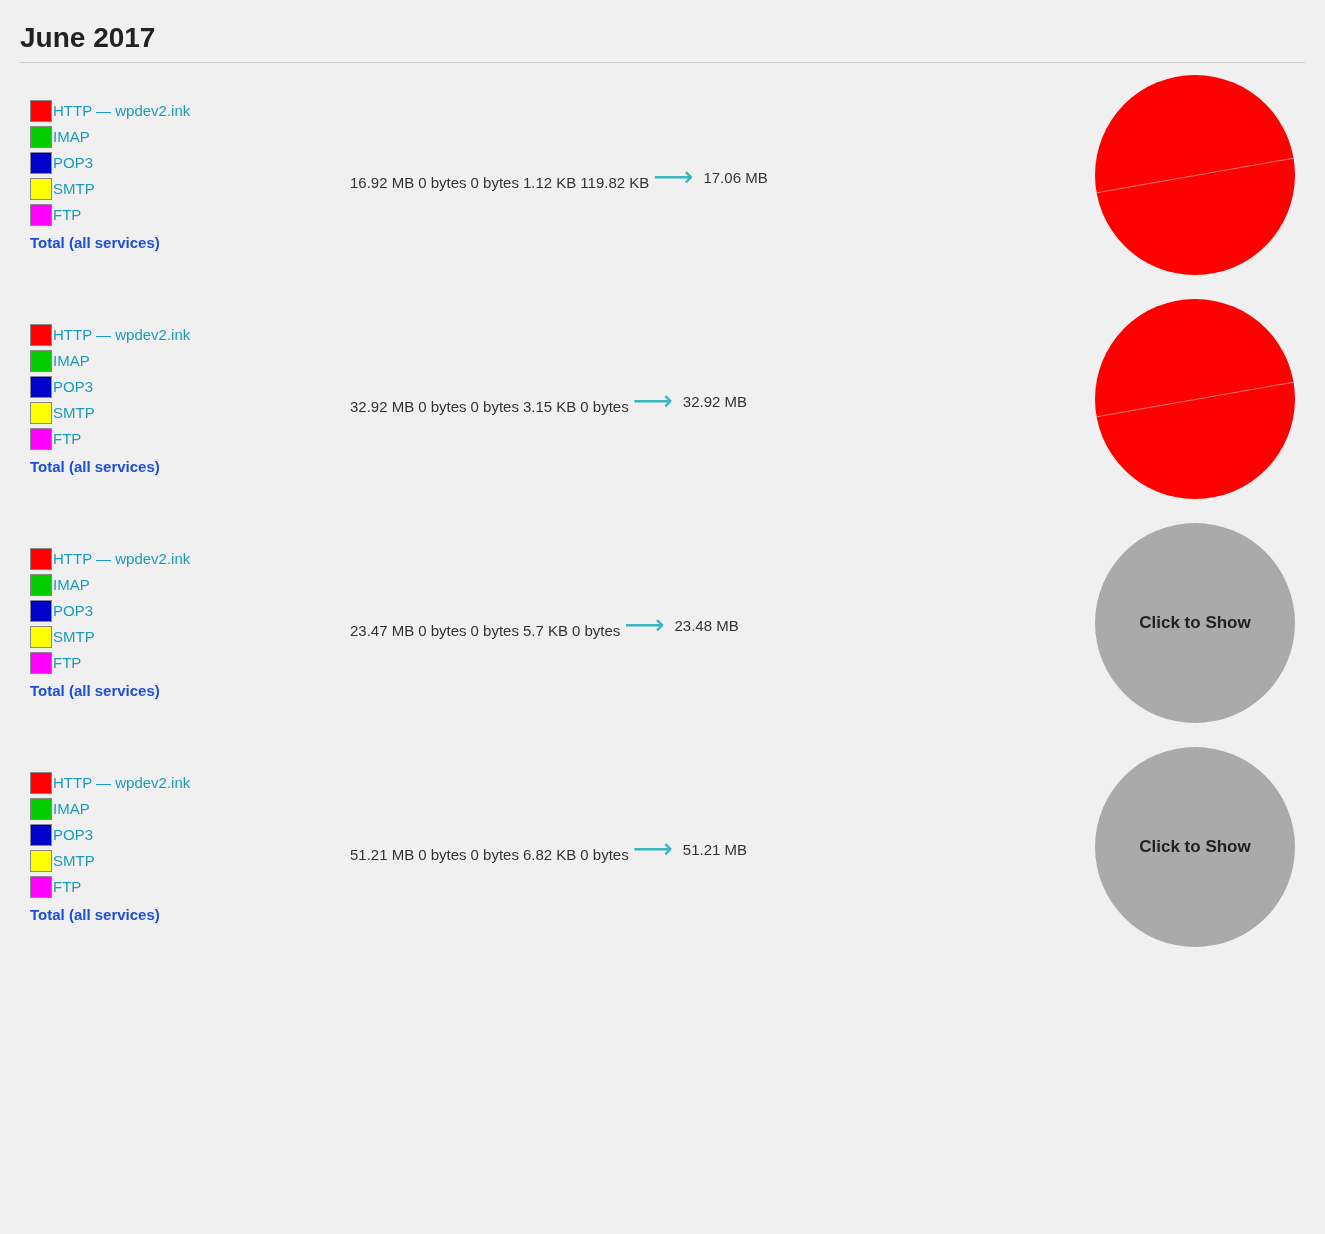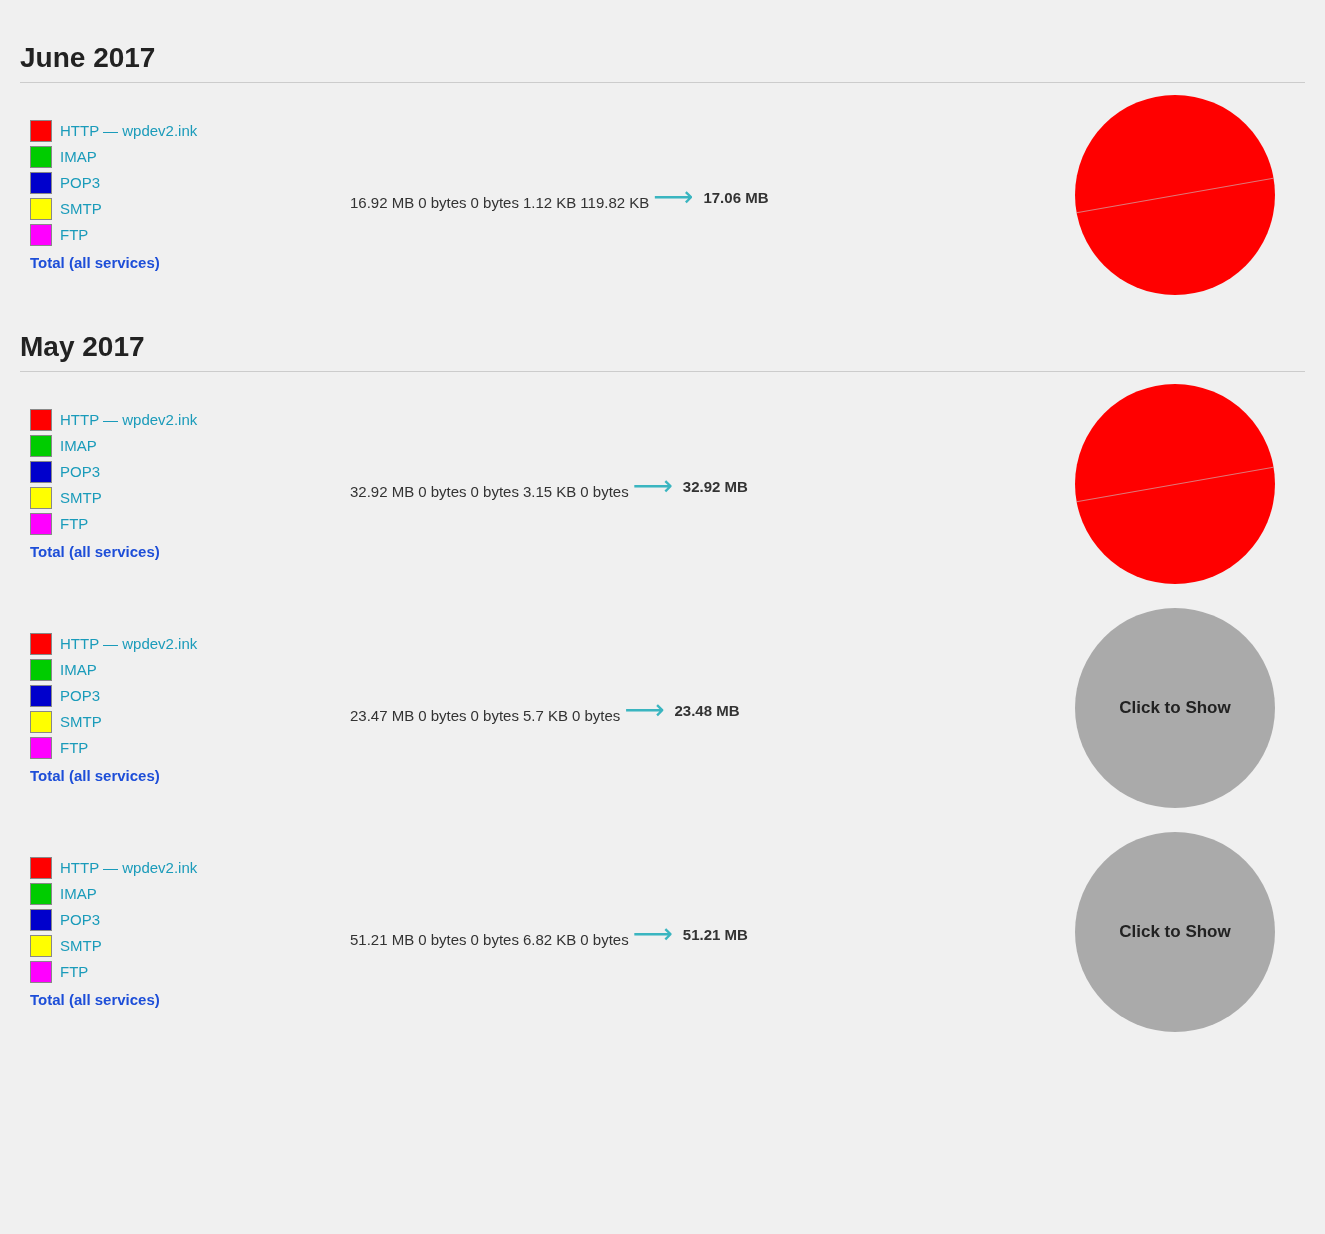--- a/index.html
+++ b/index.html
@@ -5,21 +5,20 @@
     * { box-sizing: border-box; margin: 0; padding: 0; }
     body {
       font-family: Arial, sans-serif;
       background: #f0f0f0;
       color: #333;
       width: 1325px;
     }
     .page-wrapper {
       background: #f0f0f0;
       padding: 10px 20px;
-      margin-top: 20px;
     }
     .section {
       background: #f0f0f0;
       margin-bottom: 8px;
     }
     .section-title {
       font-size: 28px;
       font-weight: bold;
       color: #222;
       padding: 12px 0 8px 0;
@@ -33,21 +32,21 @@
     }
     .legend {
       flex: 0 0 320px;
       display: flex;
       flex-direction: column;
       gap: 4px;
     }
     .legend-item {
       display: flex;
       align-items: center;
-      gap: 8px;
+      gap: 1px;
       font-size: 15px;
     }
     .legend-color {
       width: 22px;
       height: 22px;
       flex-shrink: 0;
     }
     .legend-label {
       color: #1a9bba;
       font-size: 15px;
@@ -78,27 +77,27 @@
       margin-top: 4px;
     }
     .arrow {
       color: #3ab5c0;
       font-size: 28px;
       line-height: 1;
     }
     .total-value {
       font-size: 15px;
       color: #333;
-      font-weight: bold;
+      font-weight: normal;
     }
     .chart-area {
       flex: 0 0 240px;
       display: flex;
       align-items: center;
-      justify-content: center;
+      justify-content: flex-end;
     }
     .pie-circle {
       width: 200px;
       height: 200px;
       border-radius: 50%;
       display: flex;
       align-items: center;
       justify-content: center;
       cursor: pointer;
       position: relative;
@@ -170,21 +169,20 @@
           </div>
         </div>
         <div class="chart-area">
           <div class="pie-circle red-pie">
             <div class="pie-line"></div>
           </div>
         </div>
       </div>
     </div>
     <div class="section">
-      <div class="section-title">May 2017</div>
       <div class="section-content">
         <div class="legend">
           <div class="legend-item">
             <div class="legend-color" style="background: rgb(255, 0, 0); border: 1px solid rgb(136, 136, 136);"></div>
             <span class="legend-label">HTTP — wpdev2.ink</span>
           </div>
           <div class="legend-item">
             <div class="legend-color" style="background: rgb(0, 204, 0); border: 1px solid rgb(136, 136, 136);"></div>
             <span class="legend-label">IMAP</span>
           </div>

